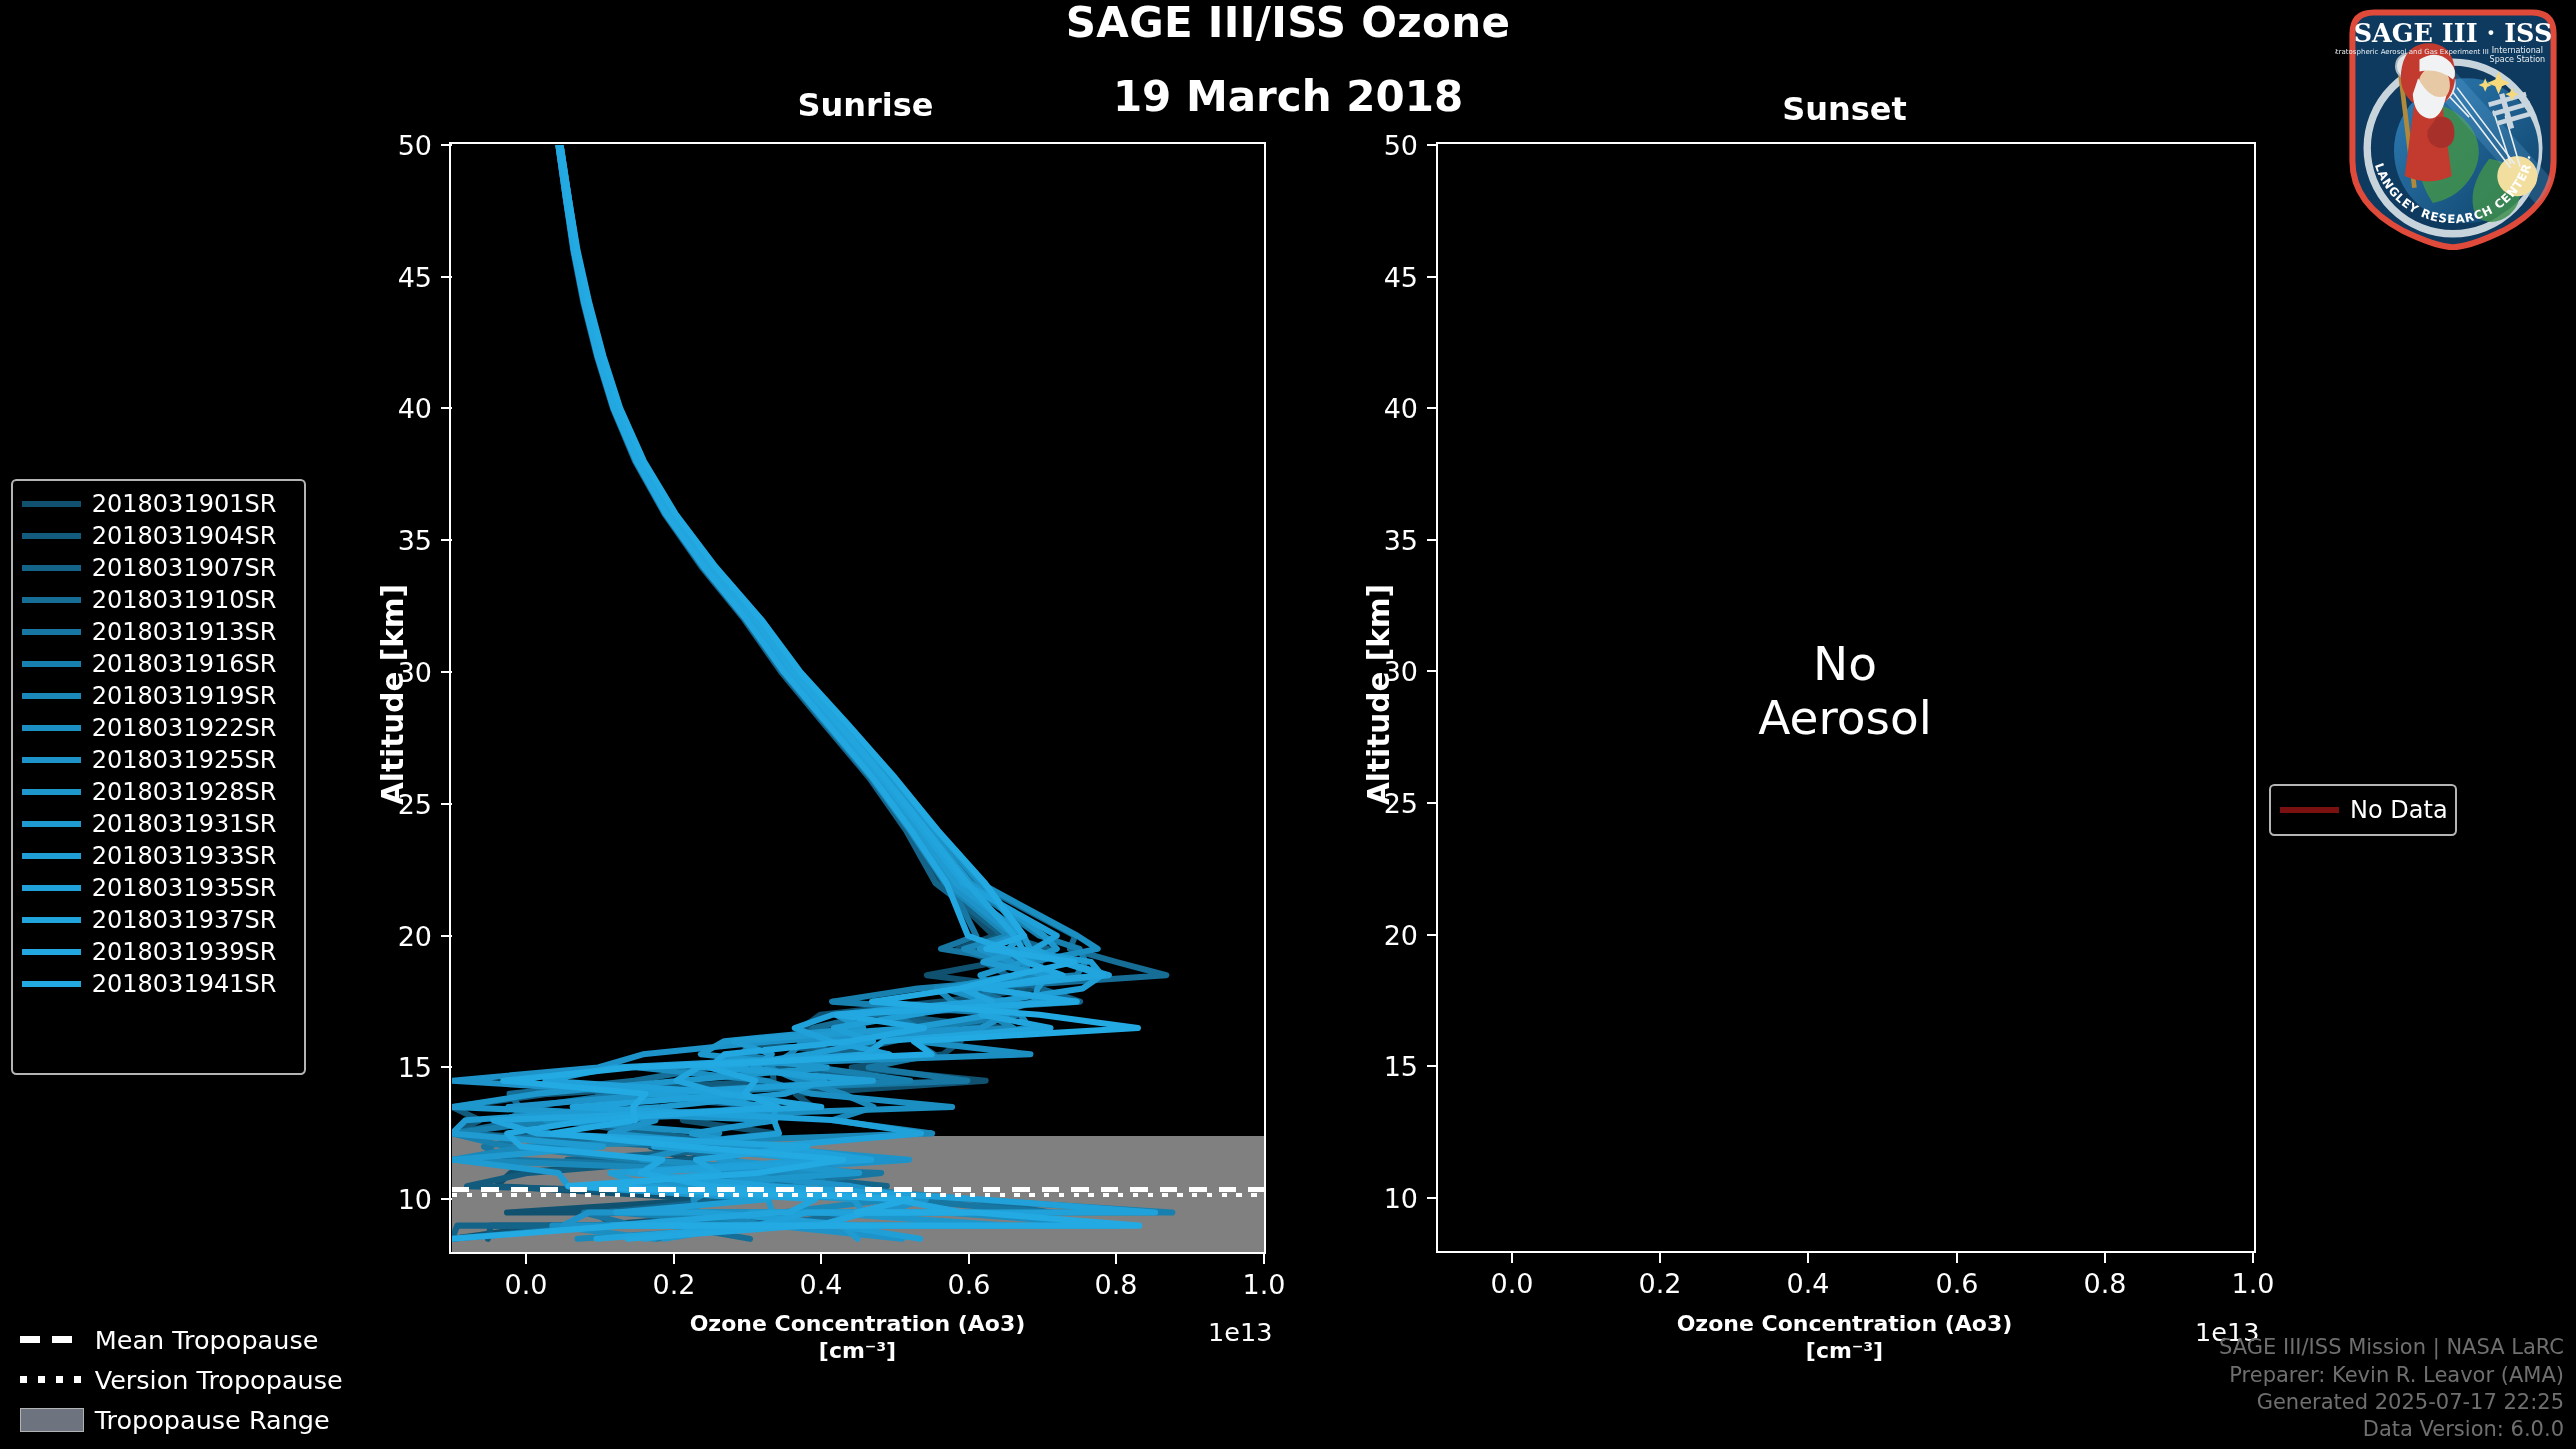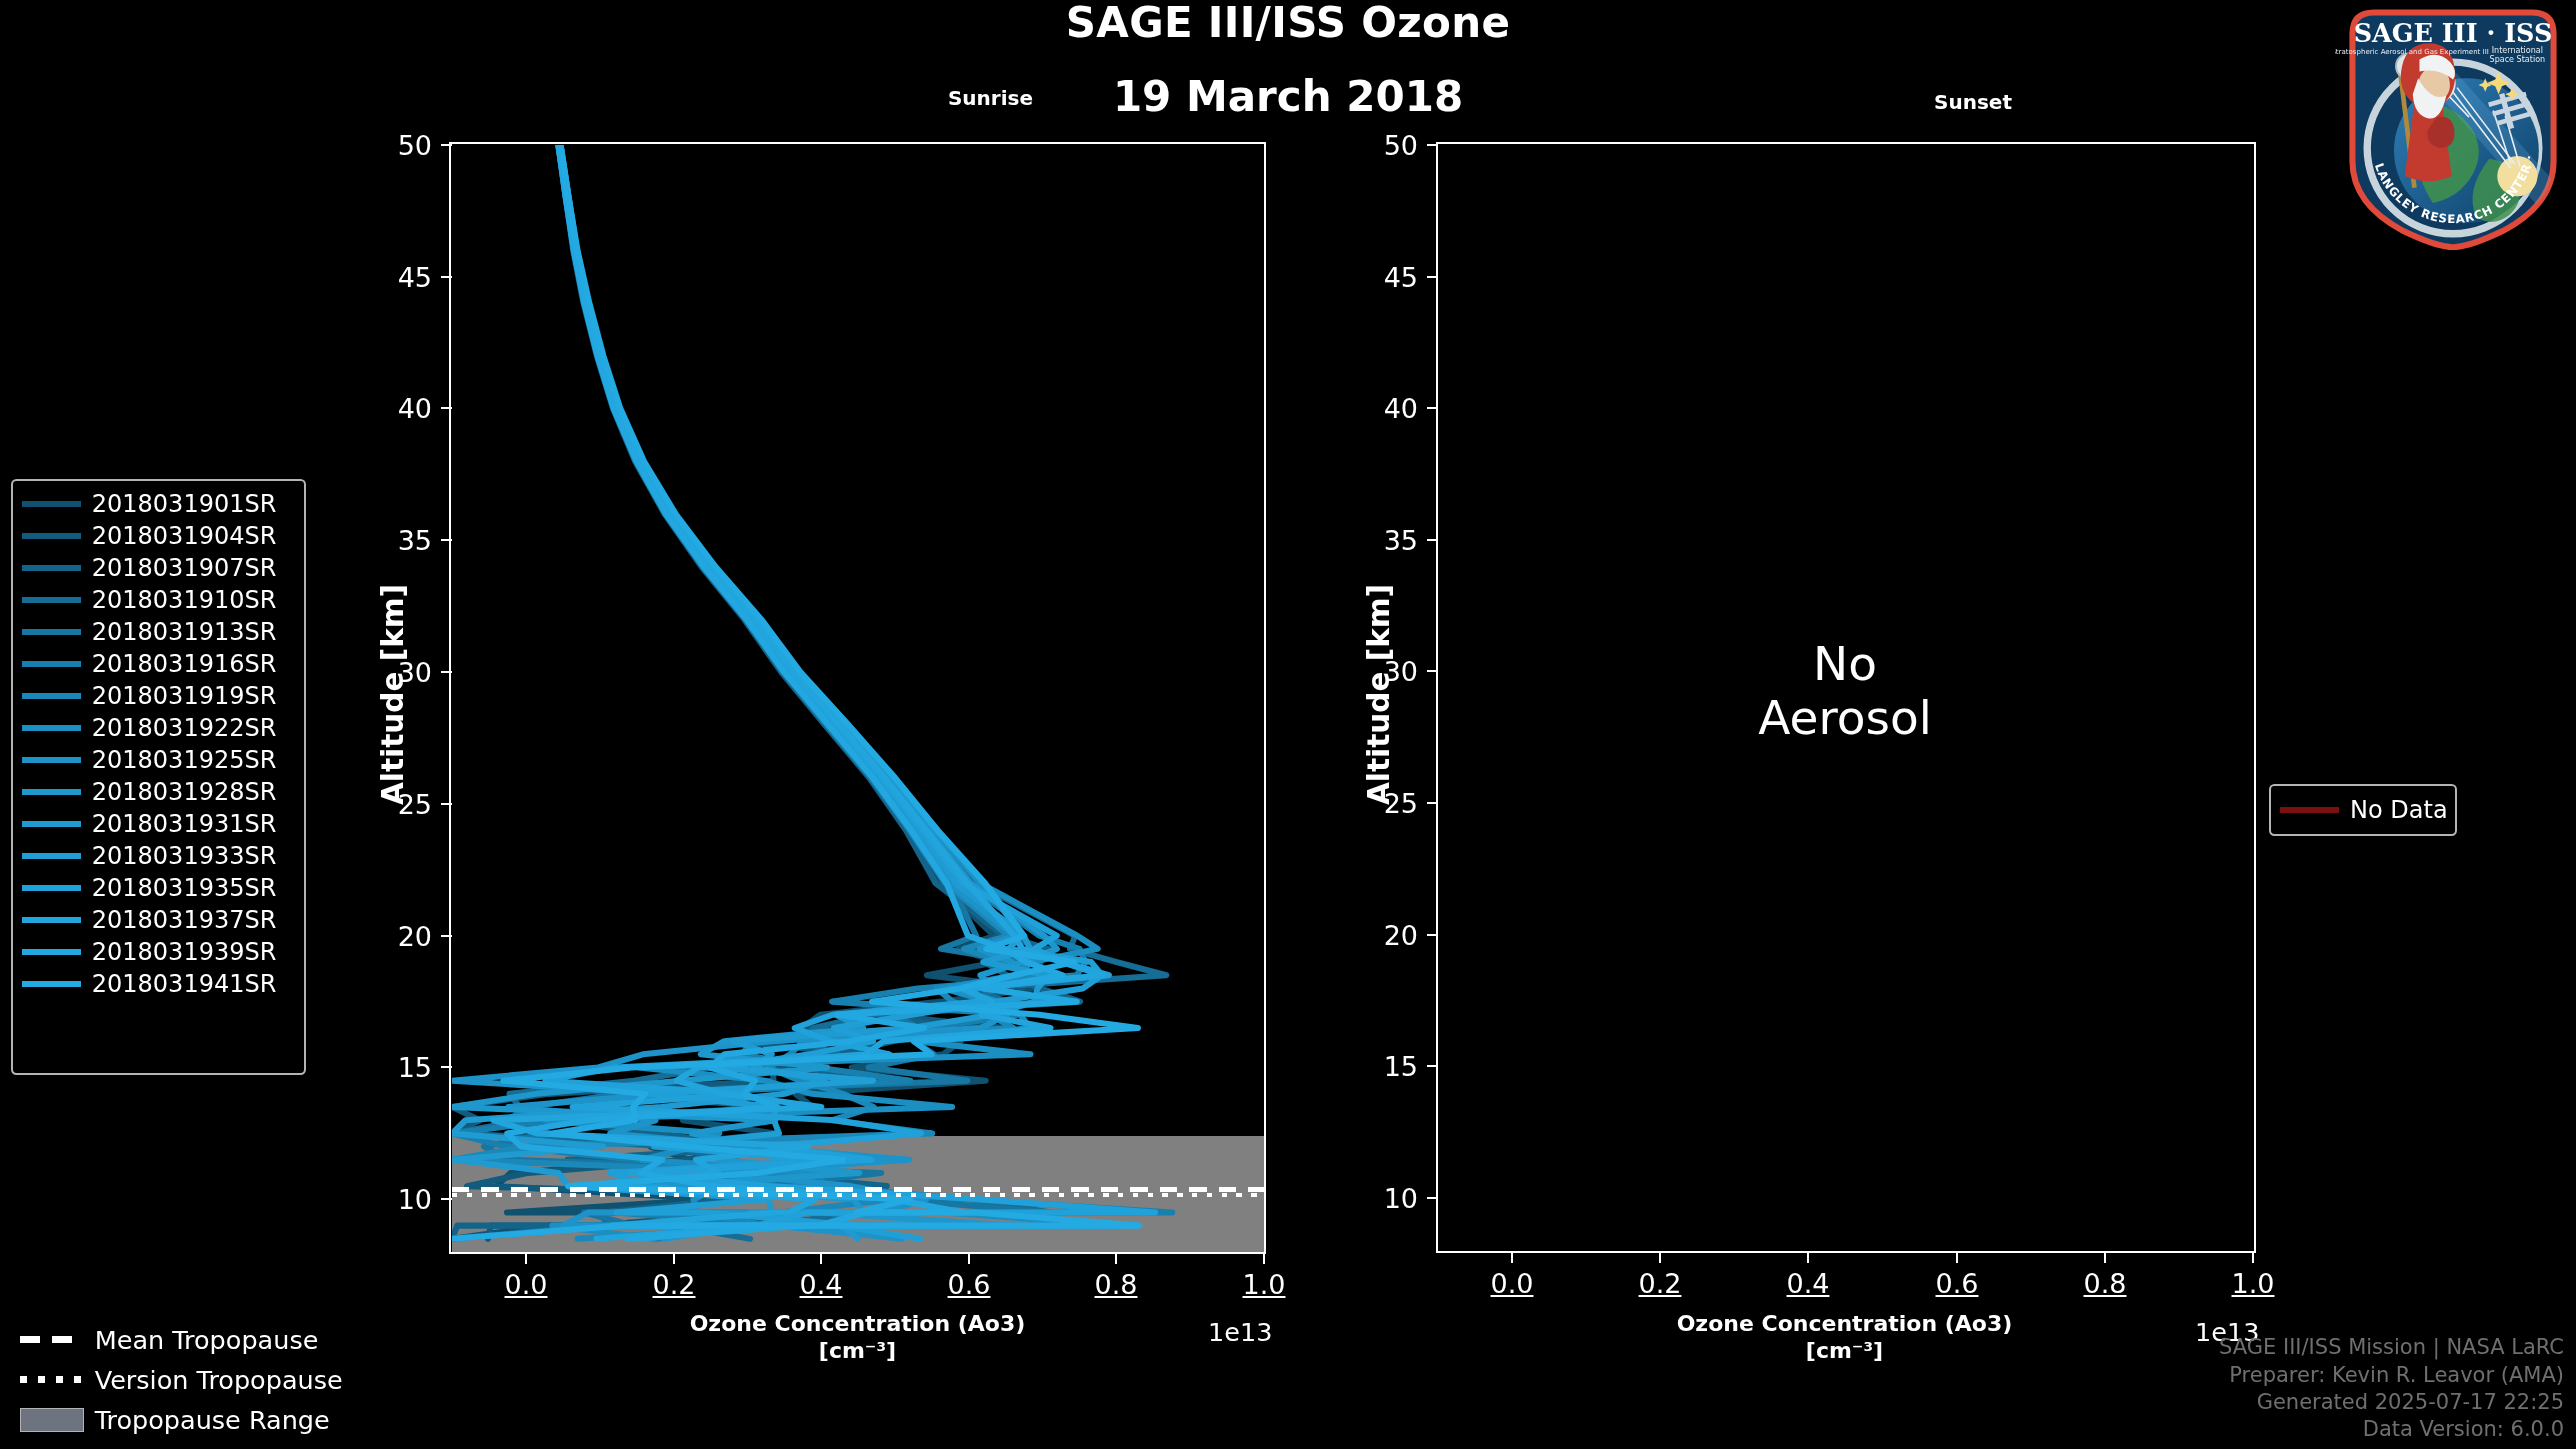--- a/index.html
+++ b/index.html
@@ -6,32 +6,32 @@
   body{width:2576px;height:1449px;position:relative;overflow:hidden;
        font-family:"DejaVu Sans","Liberation Sans",sans-serif;color:#fff;}
 
   .abs{position:absolute;}
 
   
   #main-title{left:0;top:0;width:2576px;text-align:center;
       font-size:42px;font-weight:bold;line-height:1.08;letter-spacing:0.3px;}
   #title-line2{left:0;top:72px;width:2576px;text-align:center;
       font-size:42px;font-weight:bold;}
-  .panel-title{font-size:20px;font-weight:bold;text-align:right;}
+  .panel-title{font-size:32px;font-weight:bold;text-align:center;}
 
   
   .axes{position:absolute;border:2.7px solid #fff;background:#000;box-sizing:border-box;}
 
   
   .tick-y{position:absolute;width:11.4px;height:2px;background:#fff;}
   .tlab-y{position:absolute;font-size:27px;text-align:right;width:87px;
           transform:translateY(-50%);}
   .tick-x{position:absolute;width:2px;height:11.4px;background:#fff;}
   .tlab-x{position:absolute;font-size:27px;text-align:center;width:107px;
-          transform:translateX(-50%);text-decoration:underline;}
+          transform:translateX(-50%);}
 
   .ylabel{position:absolute;font-size:29.5px;font-weight:bold;
           transform-origin:0 0;transform:rotate(-90deg);white-space:nowrap;}
   .xlabel{position:absolute;font-size:22px;font-weight:bold;text-align:center;
           line-height:1.22;}
   .offtext{position:absolute;font-size:25.5px;}
 
   
   .plotarea{position:absolute;overflow:hidden;}
   .tropo-band{position:absolute;left:0;width:100%;background:#808080;}

